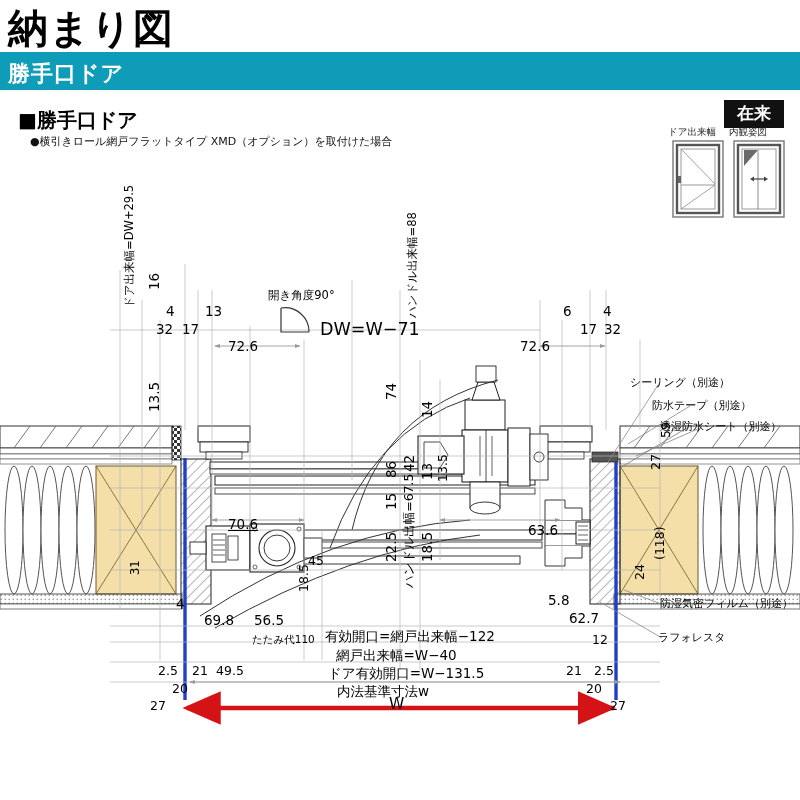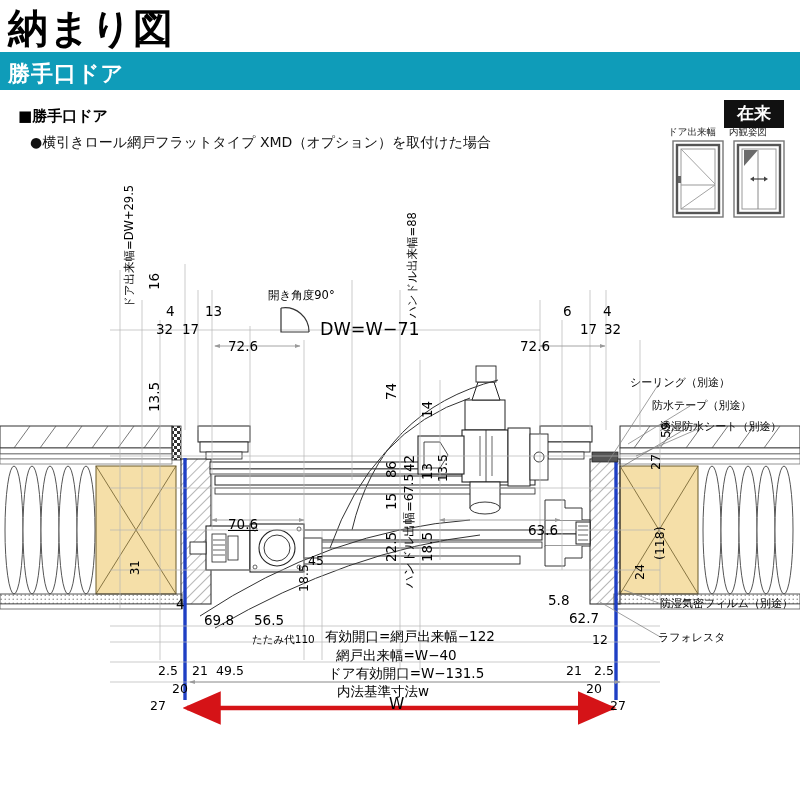--- a/index.html
+++ b/index.html
@@ -21,26 +21,26 @@
     position:absolute;left:0;top:52px;width:800px;height:38px;
     background:#0f9cb9;
   }
   .title-bar span{
     position:absolute;left:8px;top:7px;
     font-size:22px;font-weight:bold;color:#ffffff;letter-spacing:1px;
     font-family:"DejaVu Sans",sans-serif;
   }
   .sec-head{
     position:absolute;left:18px;top:107px;
-    font-size:15px;font-weight:bold;color:#000;
+    font-size:20px;font-weight:bold;color:#000;
     font-family:"DejaVu Sans",sans-serif;
   }
   .sec-sub{
     position:absolute;left:30px;top:134px;
-    font-size:14px;color:#111;
+    font-size:11px;color:#111;
     font-family:"DejaVu Sans",sans-serif;
   }
   
   .badge{
     position:absolute;right:16px;top:100px;
     background:#111;color:#fff;
     font-size:17px;font-weight:bold;
     padding:2px 13px 3px;
     font-family:"DejaVu Sans",sans-serif;
   }

